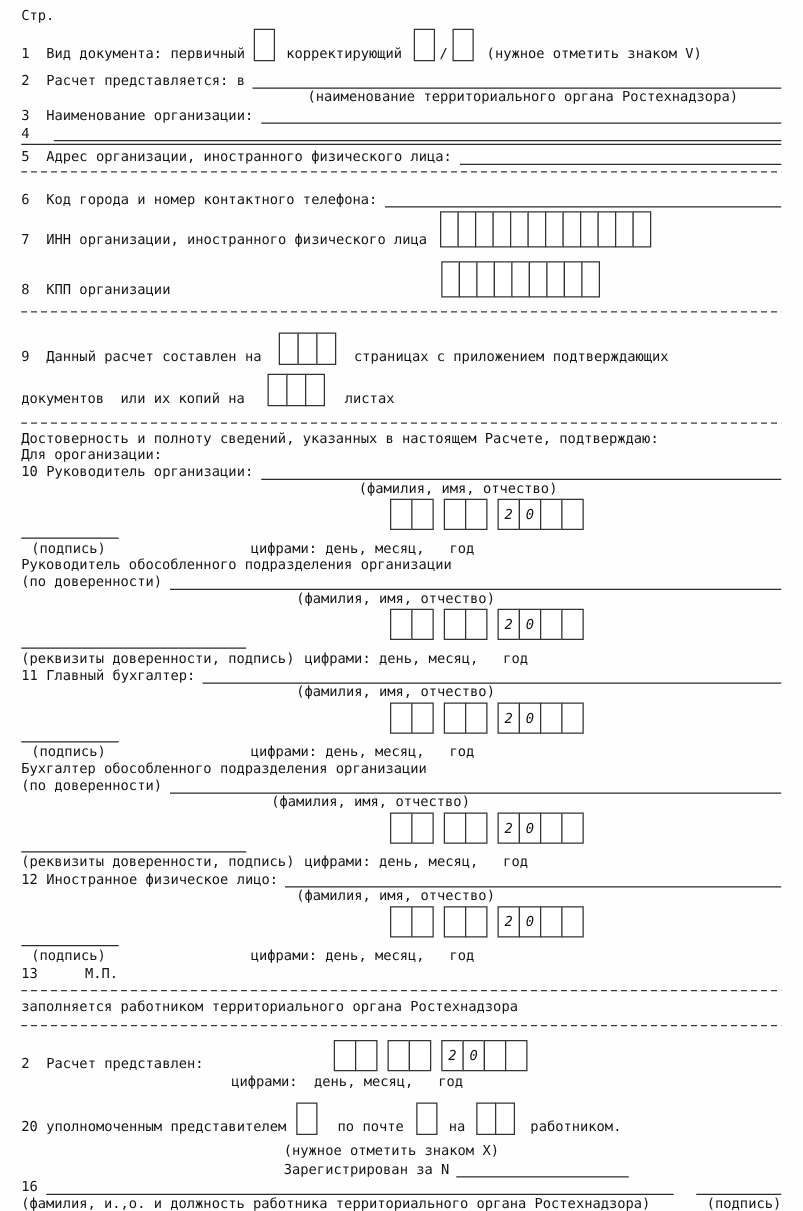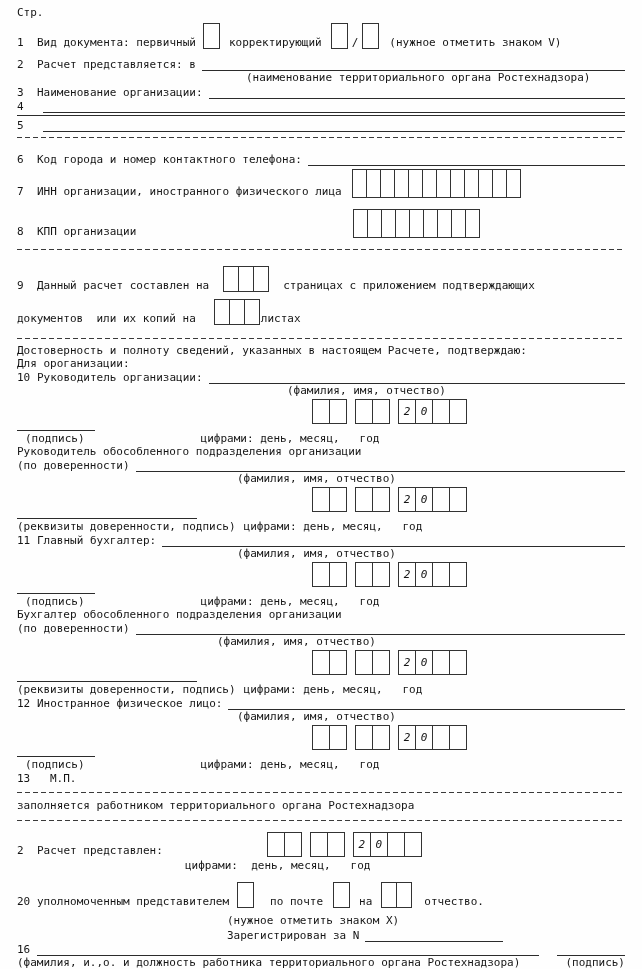--- a/index.html
+++ b/index.html
@@ -73,20 +73,21 @@
   </div>
 
   <div class="row h14">
     <span class="num t">4</span>
     <span class="fill"></span>
   </div>
   <div class="solid mt2"></div>
 
   <div class="row h14 mt2">
     <span class="num t">5</span>
+    <span class="t">Адрес организации, иностранного физического лица:</span>
     <span class="fill"></span>
   </div>
   <div class="dash mt4"></div>
 
   <div class="row h14 mt14">
     <span class="num t">6</span>
     <span class="t">Код города и номер контактного телефона:</span>
     <span class="fill"></span>
   </div>
 
@@ -114,21 +115,21 @@
     <span class="cells" style="margin-left:14px">
       <i class="cell c26"></i><i class="cell c26"></i><i class="cell c26"></i>
     </span>
     <span class="t" style="margin-left:14px">страницах с приложением подтверждающих</span>
   </div>
   <div class="row h28 mt5">
     <span class="t">документов  или их копий на</span>
     <span class="cells" style="margin-left:18px">
       <i class="cell c26"></i><i class="cell c26"></i><i class="cell c26"></i>
     </span>
-    <span class="t" style="margin-left:1px">листах</span>
+    <span class="t" style="margin-left:16px">листах</span>
   </div>
 
   <div class="dash mt12"></div>
 
   <div class="row h13 mt5"><span class="t">Достоверность и полноту сведений, указанных в настоящем Расчете, подтверждаю:</span></div>
   <div class="row h13"><span class="t">Для ороганизации:</span></div>
 
   <div class="row h14">
     <span class="num t">10</span>
     <span class="t">Руководитель организации:</span>
@@ -234,21 +235,21 @@
     </span>
   </div>
   <div class="sigline mt6" style="width:78px"></div>
   <div class="row h13 mt1">
     <span class="sp" style="width:8px"></span><span class="t">(подпись)</span>
     <span class="sp" style="width:116px"></span><span class="t">цифрами: день, месяц,   год</span>
   </div>
 
   <div class="row h13 mt1">
     <span class="num t">13</span>
-    <span class="t" style="margin-left:13px">М.П.</span>
+    <span class="t" style="margin-left:31px">М.П.</span>
   </div>
 
   <div class="dash mt6"></div>
   <div class="row h13 mt6"><span class="t">заполняется работником территориального органа Ростехнадзора</span></div>
   <div class="dash mt7"></div>
 
   <div class="row h28 mt8">
     <span class="num t">2</span>
     <span class="t">Расчет представлен:</span>
     <span class="sp" style="width:104px"></span>
@@ -265,21 +266,21 @@
   <div class="row h28 mt8">
     <span class="num t">20</span>
     <span class="t">уполномоченным представителем</span>
     <span class="chk" style="margin-left:8px"></span>
     <span class="t" style="margin-left:16px">по почте</span>
     <span class="chk" style="margin-left:10px"></span>
     <span class="t" style="margin-left:9px">на</span>
     <span class="cells" style="margin-left:9px">
       <i class="cell c26"></i><i class="cell c26"></i>
     </span>
-    <span class="t" style="margin-left:12px">отчество.</span>
+    <span class="t" style="margin-left:12px">работником.</span>
   </div>
   <div class="row h13 mt6">
     <span class="sp" style="width:210px"></span><span class="t">(нужное отметить знаком X)</span>
   </div>
   <div class="row h14 mt1">
     <span class="sp" style="width:210px"></span>
     <span class="t">Зарегистрирован за N</span>
     <span class="ufix" style="width:138px"></span>
   </div>
 

